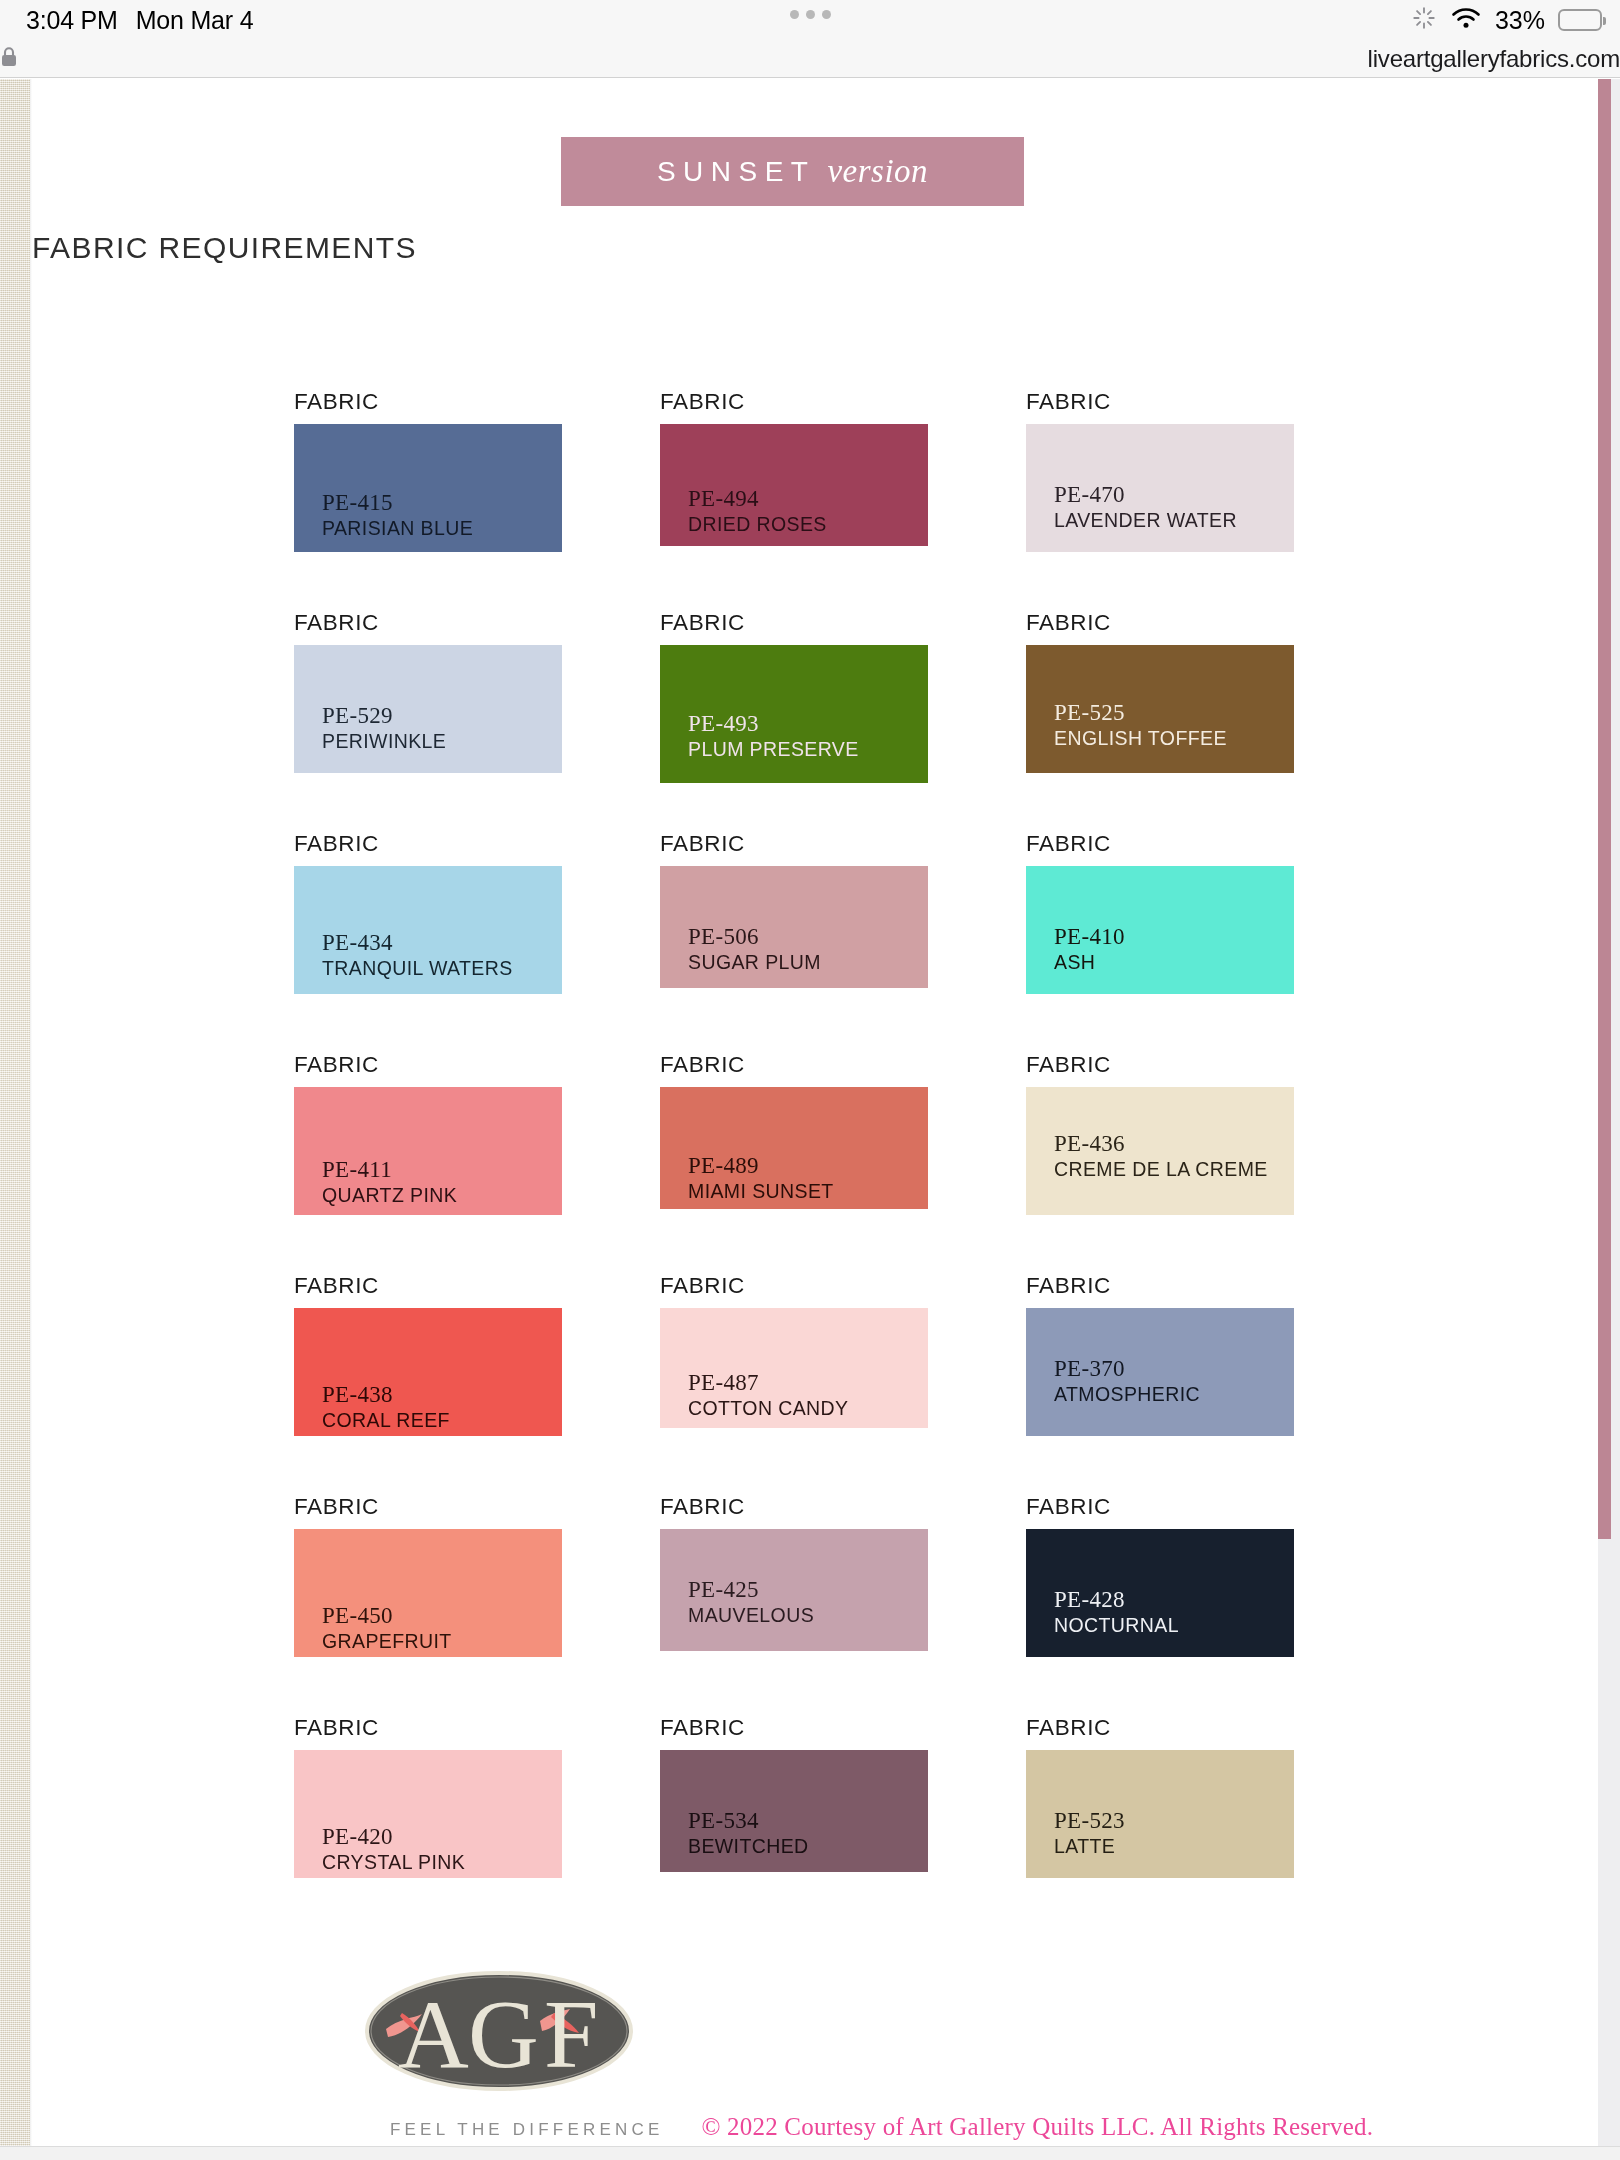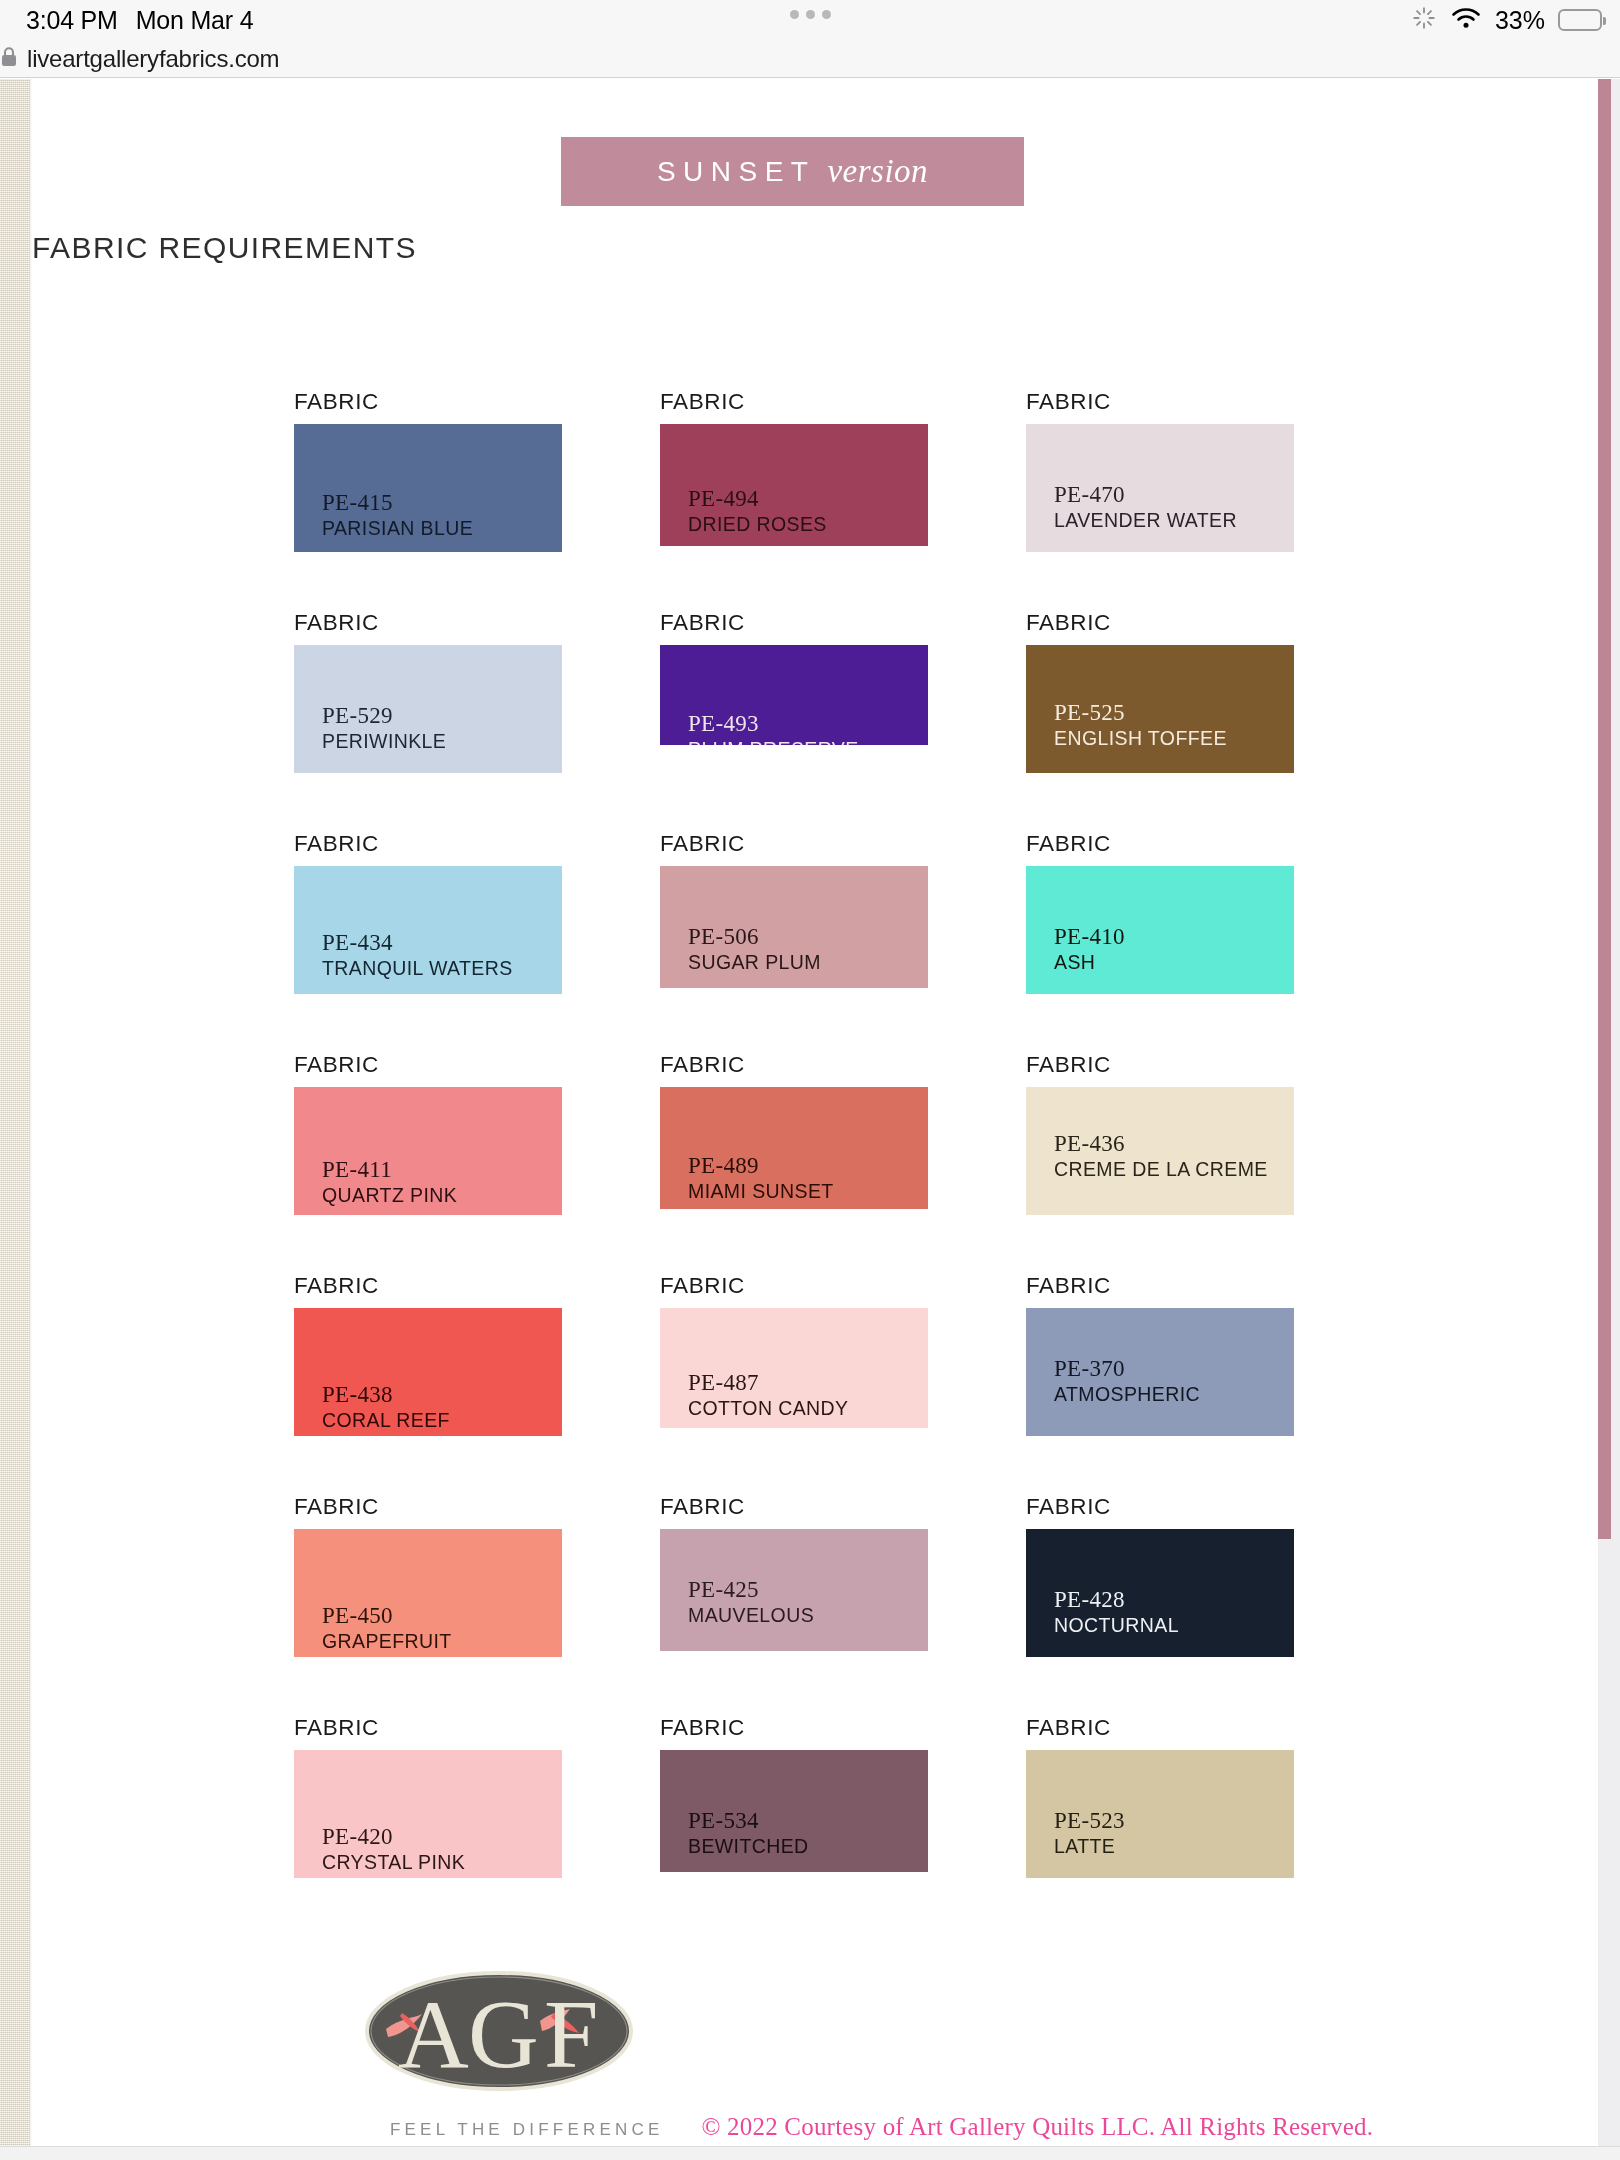--- a/index.html
+++ b/index.html
@@ -87,21 +87,21 @@
 
   
   #url-bar {
     position: absolute;
     top: 40px; left: 0;
     width: 1620px;
     height: 38px;
     background: #f7f7f7;
     display: flex;
     align-items: center;
-    justify-content: flex-start;
+    justify-content: space-between;
     gap: 9px;
     border-bottom: 1px solid #d2d2d2;
   }
   #url-text {
     font-size: 24px;
     color: #1c1c1e;
     letter-spacing: -0.2px;
   }
 
   
@@ -394,21 +394,21 @@
             <div class="fabric-label">FABRIC</div>
             <div class="swatch" style="background: rgb(204, 213, 228); width: 268px; height: 128px;">
               <div class="swatch-text" style="top: 58px; color: rgb(29, 39, 51);">
                 <div class="swatch-code">PE-529</div>
                 <div class="swatch-name">PERIWINKLE</div>
               </div>
             </div>
           </div>
           <div class="fabric-cell col1">
             <div class="fabric-label">FABRIC</div>
-            <div class="swatch" style="background: #4c1d95; width: 268px; height: 100px;">
+            <div class="swatch" style="background: #4d7c0f; width: 268px; height: 138px;">
               <div class="swatch-text" style="top: 66px; color: rgb(240, 227, 234);">
                 <div class="swatch-code">PE-493</div>
                 <div class="swatch-name">PLUM PRESERVE</div>
               </div>
             </div>
           </div>
           <div class="fabric-cell col2">
             <div class="fabric-label">FABRIC</div>
             <div class="swatch" style="background: rgb(125, 90, 46); width: 268px; height: 128px;">
               <div class="swatch-text" style="top: 55px; color: rgb(244, 236, 224);">

